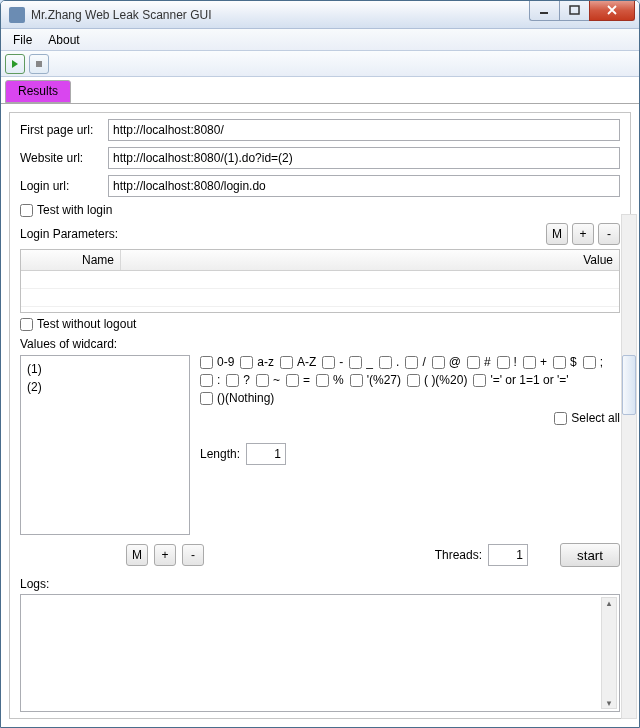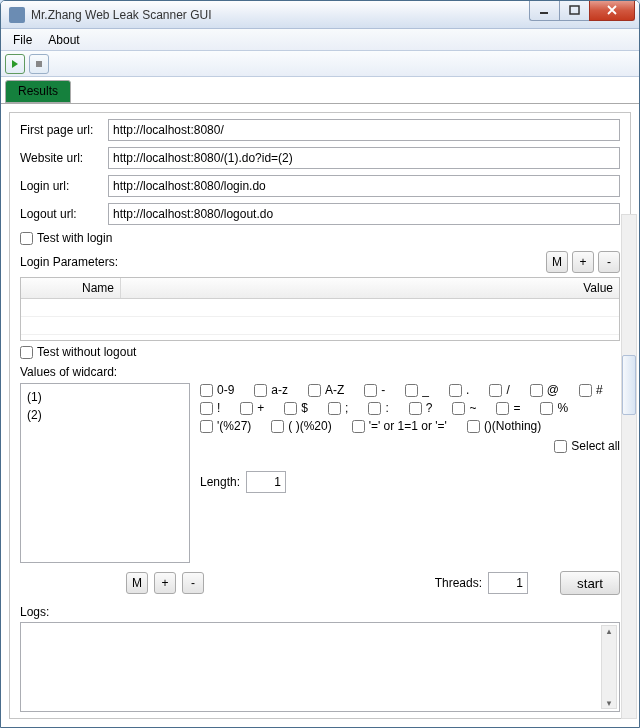--- a/index.html
+++ b/index.html
@@ -20,21 +20,21 @@
 .menubar { height: 22px; background: linear-gradient(#f8fafc, #eaeff7); border-bottom: 1px solid #c0cde0; display: flex; align-items: center; padding: 0 4px; }
 .menu-item { padding: 2px 8px; cursor: pointer; }
 
 .toolbar { height: 26px; background: linear-gradient(#fafcfe, #e8eef7); border-bottom: 1px solid #c0cde0; display: flex; align-items: center; padding: 0 4px; gap: 4px; }
 .tb-btn { width: 20px; height: 20px; border: 1px solid #9ab0c8; border-radius: 3px; background: linear-gradient(#f8fbfd, #e2ecf6); display: flex; align-items: center; justify-content: center; cursor: pointer; }
 .tb-run { border-color: #5f9a5f; }
 .tb-run svg { fill: #2a9a2a; }
 .tb-stop svg { fill: #888; }
 
 .tabs { display: flex; padding: 3px 4px 0 4px; background: #fff; border-bottom: 1px solid #aaa; }
-.tab { padding: 3px 12px 4px; border: 1px solid #aaa; background: #15803d; cursor: pointer; font-size: 12px; margin-right: -1px; border-radius: 3px 3px 0 0; }
+.tab { padding: 3px 12px 4px; border: 1px solid #aaa; background: #d946ef; cursor: pointer; font-size: 12px; margin-right: -1px; border-radius: 3px 3px 0 0; }
 .tab.active { background: #fff; border-bottom-color: #fff; position: relative; z-index: 1; }
 
 .content { flex: 1; padding: 8px 8px; position: relative; overflow: hidden; }
 .inner { border: 1px solid #c5c5c5; height: 100%; padding: 6px 10px; background: #fff; display: flex; flex-direction: column; }
 
 .row { display: flex; align-items: center; margin-bottom: 6px; gap: 4px; }
 .row label { width: 84px; white-space: nowrap; }
 input[type=text] { flex: 1; border: 1px solid #abadb3; padding: 3px 4px; font-size: 12px; font-family: inherit; background: #fff; }
 input[type=text].n { width: 40px; flex: none; text-align: right; }
 
@@ -50,21 +50,21 @@
 .tbl-h div { padding: 3px 6px; border-right: 1px solid #d8d8d8; }
 .tbl-h div:first-child { width: 100px; }
 .tbl-h div:last-child { flex: 1; border-right: none; }
 .tbl-body { height: 40px; }
 .tbl-body .r { border-bottom: 1px solid #f0f0f0; height: 18px; }
 
 .wc-section { display: flex; gap: 10px; margin-bottom: 8px; }
 .wc-list { width: 170px; height: 180px; border: 1px solid #abadb3; padding: 4px 6px; }
 .wc-list div { padding: 2px 0; cursor: pointer; }
 .wc-opts { flex: 1; display: flex; flex-direction: column; }
-.cks { display: flex; flex-wrap: wrap; gap: 4px 20px; align-content: flex-start; }
+.cks { display: flex; flex-wrap: wrap; gap: 4px 6px; align-content: flex-start; }
 .cks .chk { white-space: nowrap; }
 .sel-all { align-self: flex-end; margin-top: 6px; padding-left: 20px; }
 .len-row { margin-top: 18px; display: flex; align-items: center; gap: 6px; }
 
 .bottom-row { display: flex; align-items: center; gap: 6px; margin-bottom: 10px; }
 .bottom-row .push { margin-left: auto; }
 .start-btn { width: 60px; height: 24px; border: 1px solid #aaa; background: linear-gradient(#fafafa, #e0e0e0); border-radius: 3px; cursor: pointer; }
 
 .logs { flex: 1; display: flex; flex-direction: column; }
 .log-box { flex: 1; border: 1px solid #abadb3; background: #fff; min-height: 40px; position: relative; }
@@ -131,24 +131,20 @@
         <label>First page url:</label>
         <input type="text" value="http://localhost:8080/" style="">
       </div>
       <div class="row">
         <label>Website url:</label>
         <input type="text" value="http://localhost:8080/(1).do?id=(2)" style="">
       </div>
       <div class="row">
         <label>Login url:</label>
         <input type="text" value="http://localhost:8080/login.do" style="">
-      </div>
-      <div class="row">
-        <label>Logout url:</label>
-        <input type="text" value="http://localhost:8080/logout.do" style="">
       </div>
 
       <div class="chk" style="margin-bottom:6px">
         <input type="checkbox" style="">
         <span>Test with login</span>
       </div>
 
       <div class="param-head">
         <span>Login Parameters:</span>
         <div class="btn-group">

